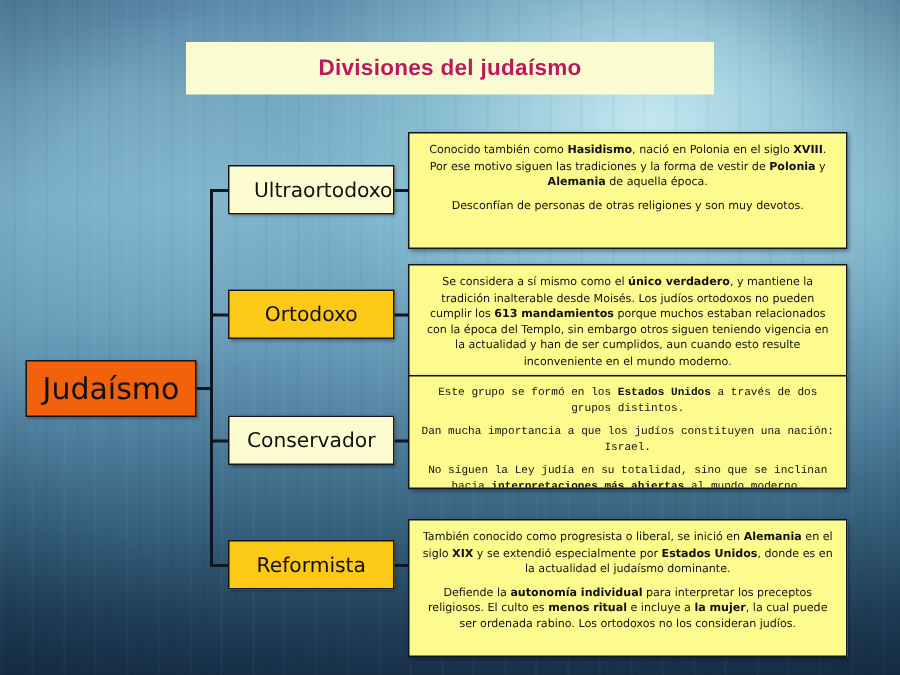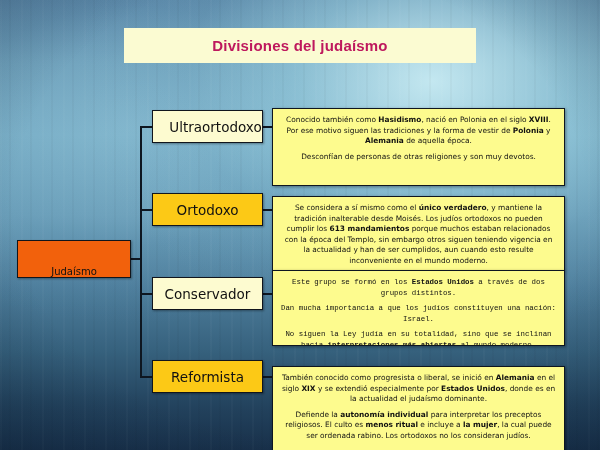--- a/index.html
+++ b/index.html
@@ -87,22 +87,21 @@
     align-items: center;
     justify-content: center;
     font-family: "DejaVu Sans", sans-serif;
     font-size: 13.5px;
     color: #111111;
     text-align: center;
     box-shadow: 1px 1px 2px rgba(0,0,0,0.35);
   }
   .node.root {
     background: #f2610c;
-    font-size: 10px;
-    align-items: flex-end;
+    font-size: 20px;
   }
   .node.cream { background: #fdfbd0; }
   .node.gold  { background: #fcc916; }
 
   #node-root { left: 17px;  top: 240px; width: 114px; height: 38px; }
   #node-ultra { left: 152px; top: 110px; width: 111px; height: 33px; padding-left: 16px; }
   #node-orto  { left: 152px; top: 193px; width: 111px; height: 33px; }
   #node-cons  { left: 152px; top: 277px; width: 111px; height: 33px; }
   #node-refo  { left: 152px; top: 360px; width: 111px; height: 33px; }
 
@@ -135,21 +134,20 @@
     background: #fdfb8e;
     border: 1.5px solid #0e1620;
     box-shadow: 1px 1px 3px rgba(0,0,0,0.4);
     padding: 6px 8px;
     font-family: "DejaVu Sans", sans-serif;
     font-size: 7.4px;
     line-height: 1.42;
     color: #111111;
     text-align: center;
     overflow: hidden;
-    margin-top: 20px;
   }
   .panel p { margin: 0 0 5px 0; }
   .panel p:last-child { margin-bottom: 0; }
   .panel b { font-weight: bold; }
   .panel i { font-style: italic; font-weight: bold; }
 
   #panel-ultra { top: 88px;  height: 78px; }
   #panel-orto  { top: 176px; height: 75px; }
   #panel-cons  { top: 250px; height: 76px; font-family: Liberation Mono, monospace; }
   #panel-refo  { top: 346px; height: 92px; }

